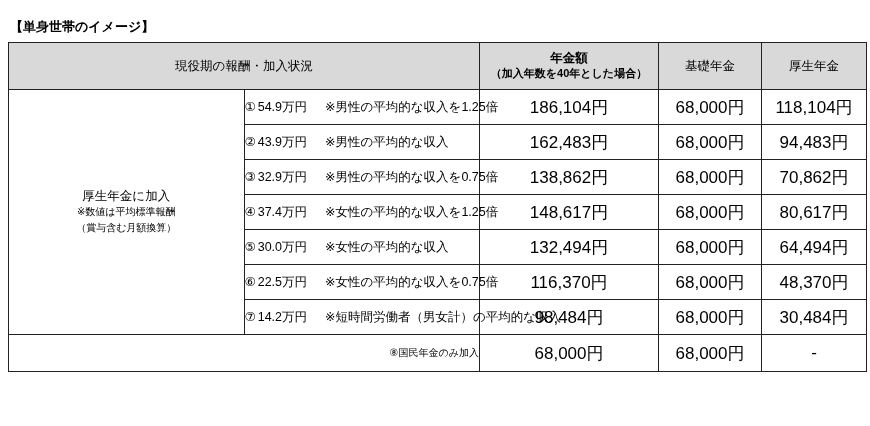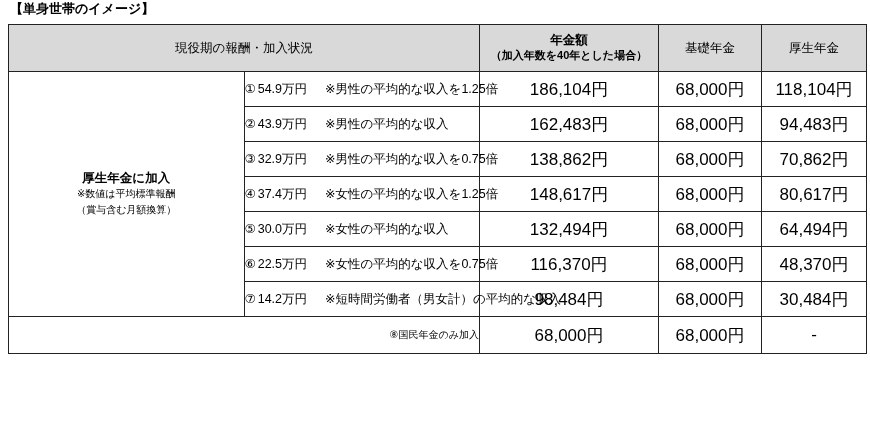--- a/index.html
+++ b/index.html
@@ -12,21 +12,21 @@
     background: #ffffff;
     font-family: "Liberation Sans", "DejaVu Sans", sans-serif;
     color: #000000;
     overflow: hidden;
   }
   .page {
     position: relative;
     width: 870px;
     height: 426px;
     box-sizing: border-box;
-    padding: 0 8px 0 8px;
+    padding: 18px 8px 0 8px;
   }
   .doc-title {
     font-size: 13px;
     font-weight: bold;
     line-height: 18px;
     margin: 0 0 6px 2px;
     letter-spacing: 0px;
   }
   table.pension {
     border-collapse: collapse;
@@ -76,21 +76,20 @@
   td.rowspan-label {
     width: 140px;
     text-align: center;
     font-size: 12px;
     line-height: 16px;
     padding: 2px 4px;
   }
   .label-main {
     display: block;
     font-size: 12.5px;
-    font-weight: bold;
   }
   .label-sub {
     display: block;
     font-size: 10px;
   }
   td.case-cell {
     padding: 6px 0 6px 10px;
     font-size: 12.5px;
     height: 34px;
     white-space: nowrap;

